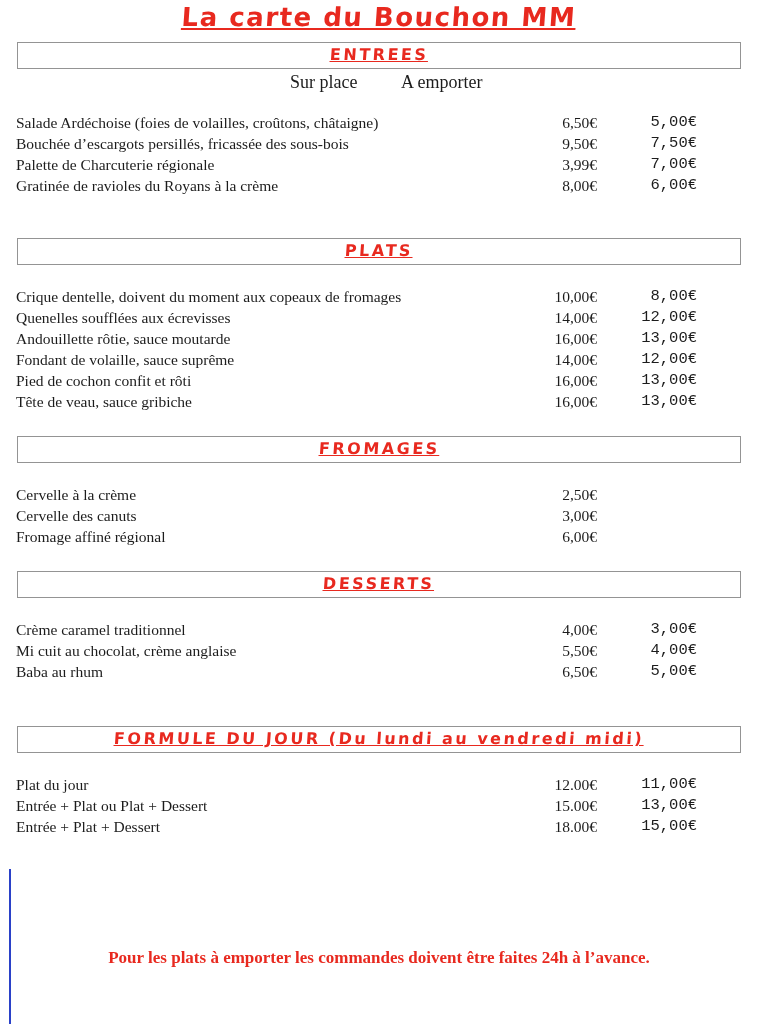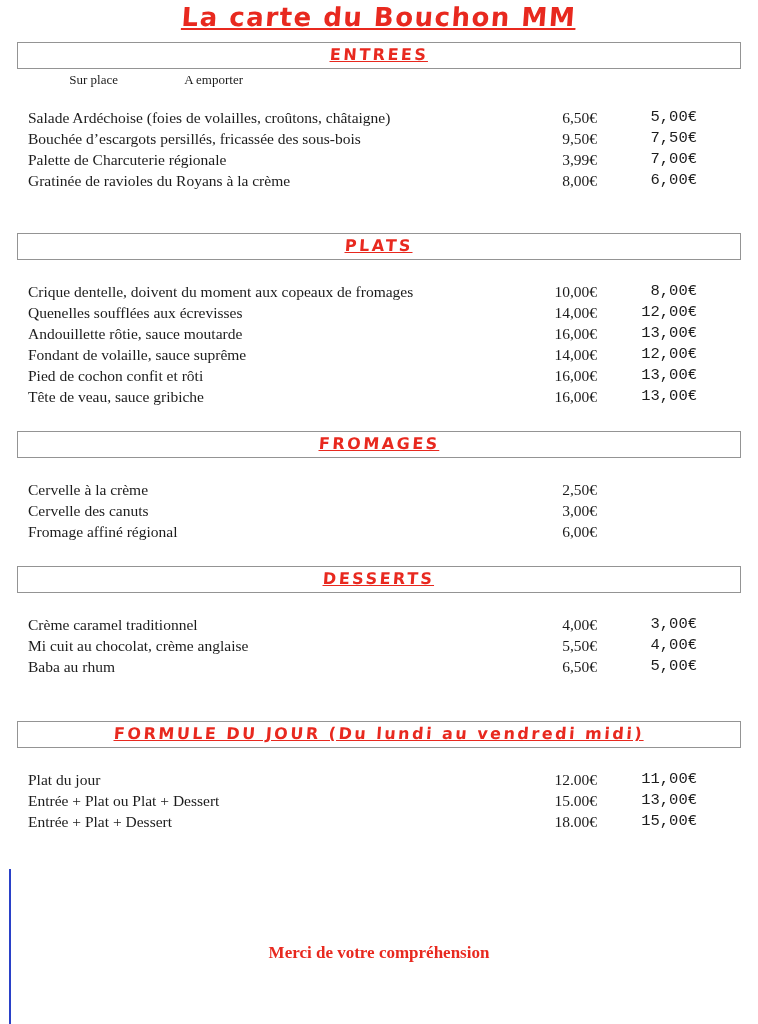--- a/index.html
+++ b/index.html
@@ -40,36 +40,36 @@
     font-family: "DejaVu Sans", sans-serif;
     font-weight: bold;
     font-size: 16px;
     letter-spacing: 2.5px;
     text-decoration: underline;
     transform: skewX(-4deg);
     display: inline-block;
   }
   .col-headers {
     display: flex;
-    justify-content: flex-start;
+    justify-content: center;
     padding: 0 36px 0 28px;
     margin-top: 3px;
-    font-size: 13px;
+    font-size: 18px;
   }
   .col-header-sur {
     width: 90px;
     text-align: right;
   }
   .col-header-emp {
     width: 125px;
     text-align: right;
   }
   .items {
     margin-top: 21px;
-    padding: 0 36px 0 28px;
+    padding: 0 36px 0 16px;
   }
   .menu-row {
     display: flex;
     line-height: 21px;
     font-size: 15.5px;
   }
   .item-label { flex: 1; }
   .price {
     box-sizing: border-box;
     text-align: right;
@@ -238,18 +238,18 @@
         </div>
         <div class="menu-row">
           <span class="item-label">Entrée + Plat + Dessert</span>
           <span class="price price-sur-place">18.00€</span>
           <span class="price price-a-emporter">15,00€</span>
         </div>
       </div>
   </section>
 
   <div class="footer-note">
-    <div>Merci de votre compréhension</div>
+    <div>Pour les plats à emporter les commandes doivent être faites 24h à l’avance.</div>
   </div>
 
   <div class="edge-line"></div>
 
 </div>
 
 </body></html>

